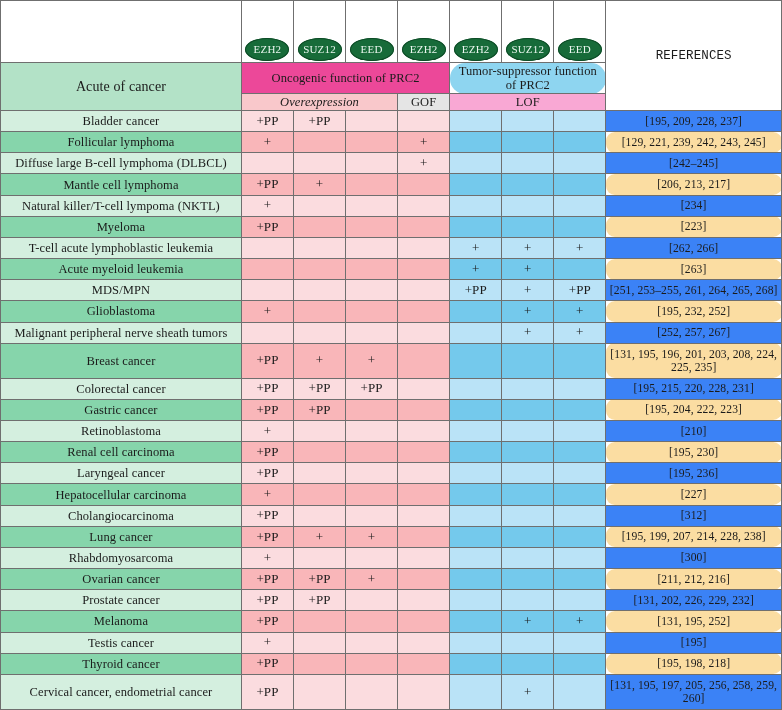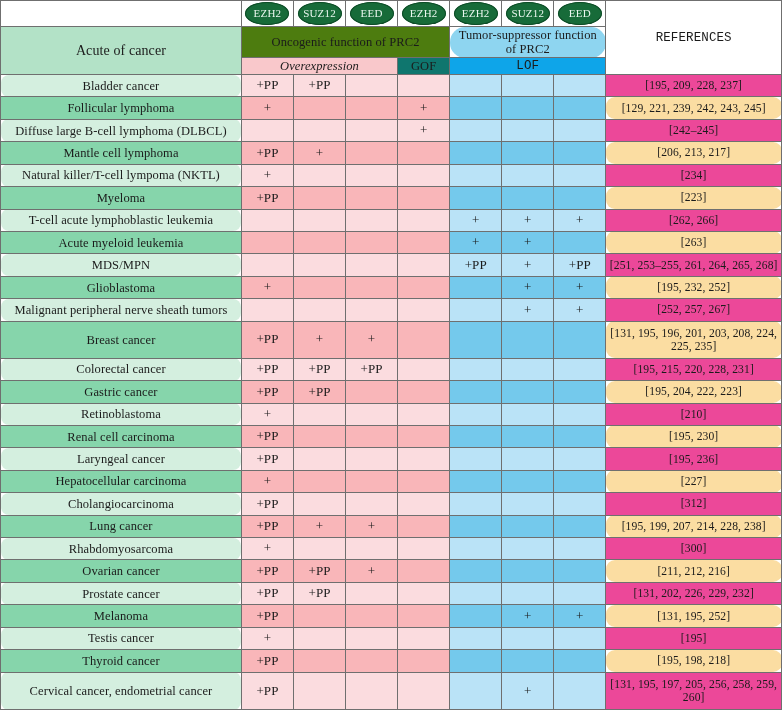--- a/index.html
+++ b/index.html
@@ -54,41 +54,42 @@
     border-radius: 50%/50%;
     border-radius: 50%;
     width: 44px;
     height: 23px;
     line-height: 23px;
     font-size: 11px;
     letter-spacing: 0.2px;
     font-family: "Liberation Serif", "DejaVu Serif", serif;
     text-align: center;
     box-shadow: inset 0 0 0 1px #0d4a26;
+    margin-top: 36px;
   }
 
   .grp-name    { background: #b3e2c7; font-size: 14px; }
-  .grp-onco    { background: #4d7c0f; }
+  .grp-onco    { background: #ec4899; }
   .grp-ts      { background: #8ed5f0; border-radius: 15px; }
 
   .sub-over    { background: #f9c8cb; font-style: italic; }
-  .sub-gof     { background: #0f766e; }
-  .sub-lof     { background: #0ea5e9; font-family: Liberation Mono, monospace; }
+  .sub-gof     { background: #e5e5e5; }
+  .sub-lof     { background: #f9a8d4; }
 
   
-  tr.alt-a .cell-name { background: #d4efdf; border-radius: 8px; }
+  tr.alt-a .cell-name { background: #d4efdf; }
   tr.alt-b .cell-name { background: #86d5ab; }
 
   tr.alt-a .cell-onco { background: #fbdcdf; }
   tr.alt-b .cell-onco { background: #f9b6b9; }
 
   tr.alt-a .cell-ts   { background: #bae3f7; }
   tr.alt-b .cell-ts   { background: #74c9ec; }
 
-  tr.alt-a .cell-ref  { background: #ec4899; }
+  tr.alt-a .cell-ref  { background: #3b82f6; }
   tr.alt-b .cell-ref  { background: #fbdda2; border-radius: 9px; }
 
   .cell-name { font-size: 12.5px; padding-left: 4px; padding-right: 4px; }
   .cell-mark { font-size: 13px; }
   .cell-ref  { font-size: 11.6px; letter-spacing: 0.1px; }
 </style>
 </head>
 <body>
 
 <div id="table-wrap">

